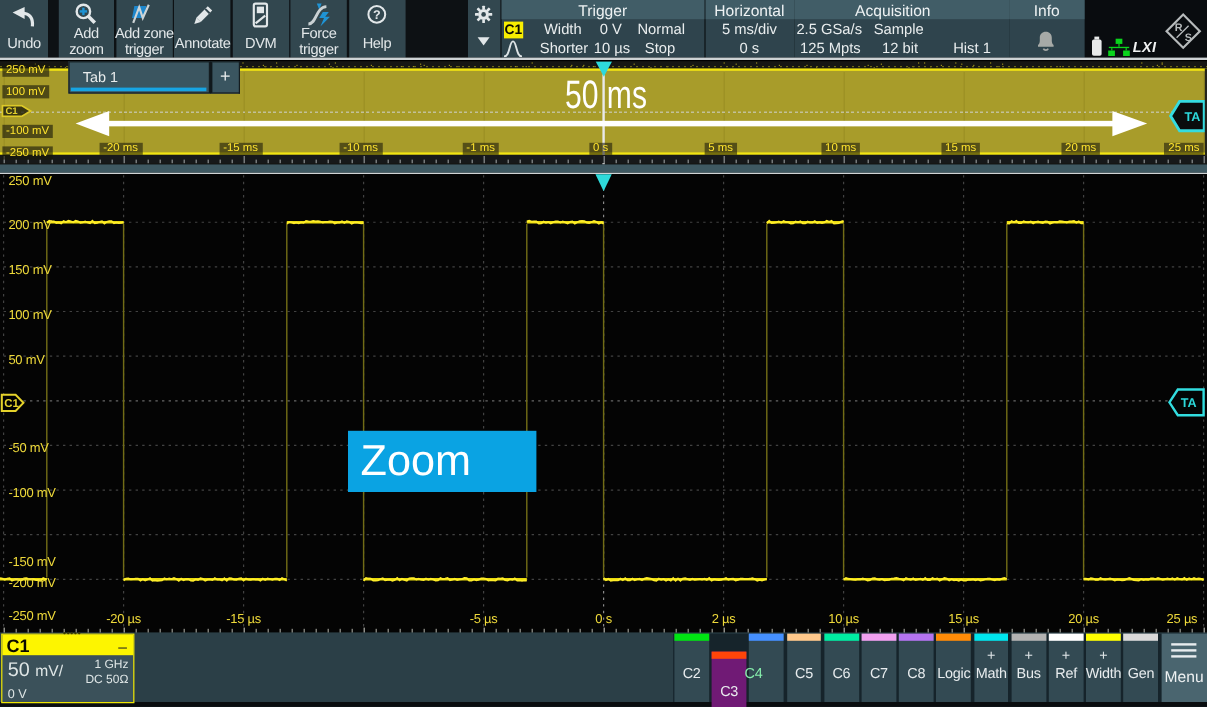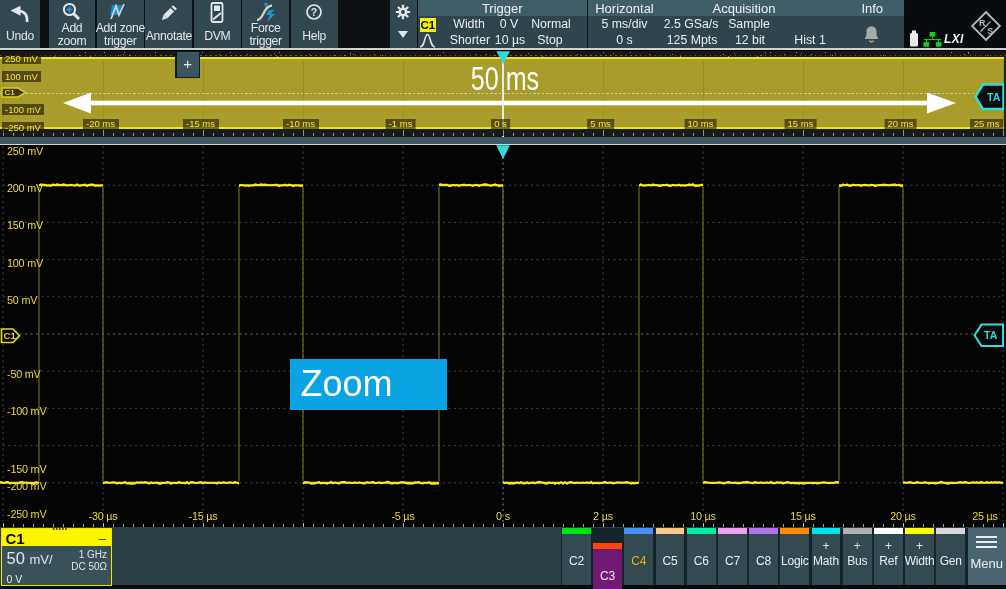--- a/index.html
+++ b/index.html
@@ -266,20 +266,24 @@
   <div class="abs" style="left:502.2px;top:11px;width:1.4px;height:75px;background:#e9e9e9"></div>
 
   <svg class="abs" style="left:0;top:38px" width="1006" height="29" viewBox="0 0 1006 29">
     <rect x="89" y="11.7" width="839" height="4.6" fill="#fff"></rect>
     <polygon points="63,14 91,3.5 91,24.5" fill="#fff"></polygon>
     <polygon points="956,14 927,3.5 927,24.5" fill="#fff"></polygon>
   </svg>
 
   <div class="abs" style="left:355px;top:11px;width:300px;text-align:center;color:#fff;font-size:33px;line-height:33px;transform:scaleX(0.76)">50 ms</div>
 
+  <div class="abs" style="left:57px;top:0.5px;width:117.5px;height:26.5px;background:#3a5560;border:1px solid #141c20">
+     <div style="position:absolute;left:11px;top:5px;color:#e8ecec;font-size:12px">Tab 1</div>
+     <div style="position:absolute;left:1px;bottom:0.5px;width:112.5px;height:3px;background:#17a4e2"></div>
+  </div>
   <div class="abs" style="left:174.5px;top:0.5px;width:25.5px;height:26.5px;background:#3a5560;border-top:1px solid #141c20;border-right:1px solid #141c20;border-bottom:1px solid #141c20;border-left:2.5px solid #10181c">
      <div style="position:absolute;left:0;top:3px;width:100%;text-align:center;color:#e8ecec;font-size:15px">+</div>
   </div>
   <div class="bandlab" style="left:2px;top:2.5px">250 mV</div>
 <div class="bandlab" style="left:2px;top:20.5px">100 mV</div>
 <div class="bandlab" style="left:2px;top:53.5px">-100 mV</div>
 <div class="bandlab" style="left:2px;top:71.5px">-250 mV</div>
 
   <svg class="abs" style="left:1px;top:36.5px" width="26" height="11" viewBox="0 0 26 11">
     <polygon points="1,1 17,1 24.5,5.5 17,10 1,10" stroke="#ddc928" stroke-width="1.5" fill="rgba(20,20,8,0.75)"></polygon>
@@ -479,21 +483,21 @@
 <div class="gridlab" style="left:7px;top:145px">250 mV</div>
 <div class="gridlab" style="left:7px;top:182.2px">200 mV</div>
 <div class="gridlab" style="left:7px;top:219.4px">150 mV</div>
 <div class="gridlab" style="left:7px;top:256.6px">100 mV</div>
 <div class="gridlab" style="left:7px;top:293.8px">50 mV</div>
 <div class="gridlab" style="left:7px;top:368.2px">-50 mV</div>
 <div class="gridlab" style="left:7px;top:405.4px">-100 mV</div>
 <div class="gridlab" style="left:7px;top:463px">-150 mV</div>
 <div class="gridlab" style="left:7px;top:479.8px">-200 mV</div>
 <div class="gridlab" style="left:7px;top:508px">-250 mV</div>
-<div class="gridlab" style="left:73px;top:509.5px;width:60px;text-align:center">-30 µs</div>
+<div class="gridlab" style="left:73px;top:509.5px;width:60px;text-align:center">-20 µs</div>
 <div class="gridlab" style="left:173px;top:509.5px;width:60px;text-align:center">-15 µs</div>
 <div class="gridlab" style="left:273px;top:530px;width:60px;text-align:left">-10 µs</div>
 <div class="gridlab" style="left:373px;top:509.5px;width:60px;text-align:center">-5 µs</div>
 <div class="gridlab" style="left:473px;top:509.5px;width:60px;text-align:center">0 s</div>
 <div class="gridlab" style="left:573px;top:509.5px;width:60px;text-align:center">2 µs</div>
 <div class="gridlab" style="left:673px;top:509.5px;width:60px;text-align:center">10 µs</div>
 <div class="gridlab" style="left:773px;top:509.5px;width:60px;text-align:center">15 µs</div>
 <div class="gridlab" style="left:873px;top:509.5px;width:60px;text-align:center">20 µs</div>
 <div class="gridlab" style="left:955px;top:509.5px;width:60px;text-align:center">25 µs</div>
 
@@ -620,21 +624,21 @@
 <div style="position:absolute;left:562.0px;top:527.5px;width:28.8px;height:57px;background:#334a53">
 <div style="position:absolute;left:0;top:0;width:100%;height:6px;background:#00e413"></div>
 <div style="position:absolute;left:-4px;top:26px;width:36.8px;text-align:center;color:#e8ecee;font-size:12px;letter-spacing:-0.2px">C2</div>
   </div>
 <div style="position:absolute;left:593.2px;top:543px;width:28.8px;height:57px;background:#701a75">
 <div style="position:absolute;left:0;top:0;width:100%;height:6px;background:#ff4509"></div>
 <div style="position:absolute;left:-4px;top:26px;width:36.8px;text-align:center;color:#e8ecee;font-size:12px;letter-spacing:-0.2px">C3</div>
   </div>
 <div style="position:absolute;left:624.4px;top:527.5px;width:28.8px;height:57px;background:#334a53">
 <div style="position:absolute;left:0;top:0;width:100%;height:6px;background:#4590ff"></div>
-<div style="position:absolute;left:-4px;top:26px;width:36.8px;text-align:center;color:#eab308;font-size:12px;letter-spacing:-0.2px">C4</div>
+<div style="position:absolute;left:-4px;top:26px;width:36.8px;color:#86efac;font-size:12px;letter-spacing:-0.2px">C4</div>
   </div>
 <div style="position:absolute;left:655.6px;top:527.5px;width:28.8px;height:57px;background:#334a53">
 <div style="position:absolute;left:0;top:0;width:100%;height:6px;background:#ffc98c"></div>
 <div style="position:absolute;left:-4px;top:26px;width:36.8px;text-align:center;color:#e8ecee;font-size:12px;letter-spacing:-0.2px">C5</div>
   </div>
 <div style="position:absolute;left:686.8px;top:527.5px;width:28.8px;height:57px;background:#334a53">
 <div style="position:absolute;left:0;top:0;width:100%;height:6px;background:#00eda2"></div>
 <div style="position:absolute;left:-4px;top:26px;width:36.8px;text-align:center;color:#e8ecee;font-size:12px;letter-spacing:-0.2px">C6</div>
   </div>
 <div style="position:absolute;left:718.0px;top:527.5px;width:28.8px;height:57px;background:#334a53">

